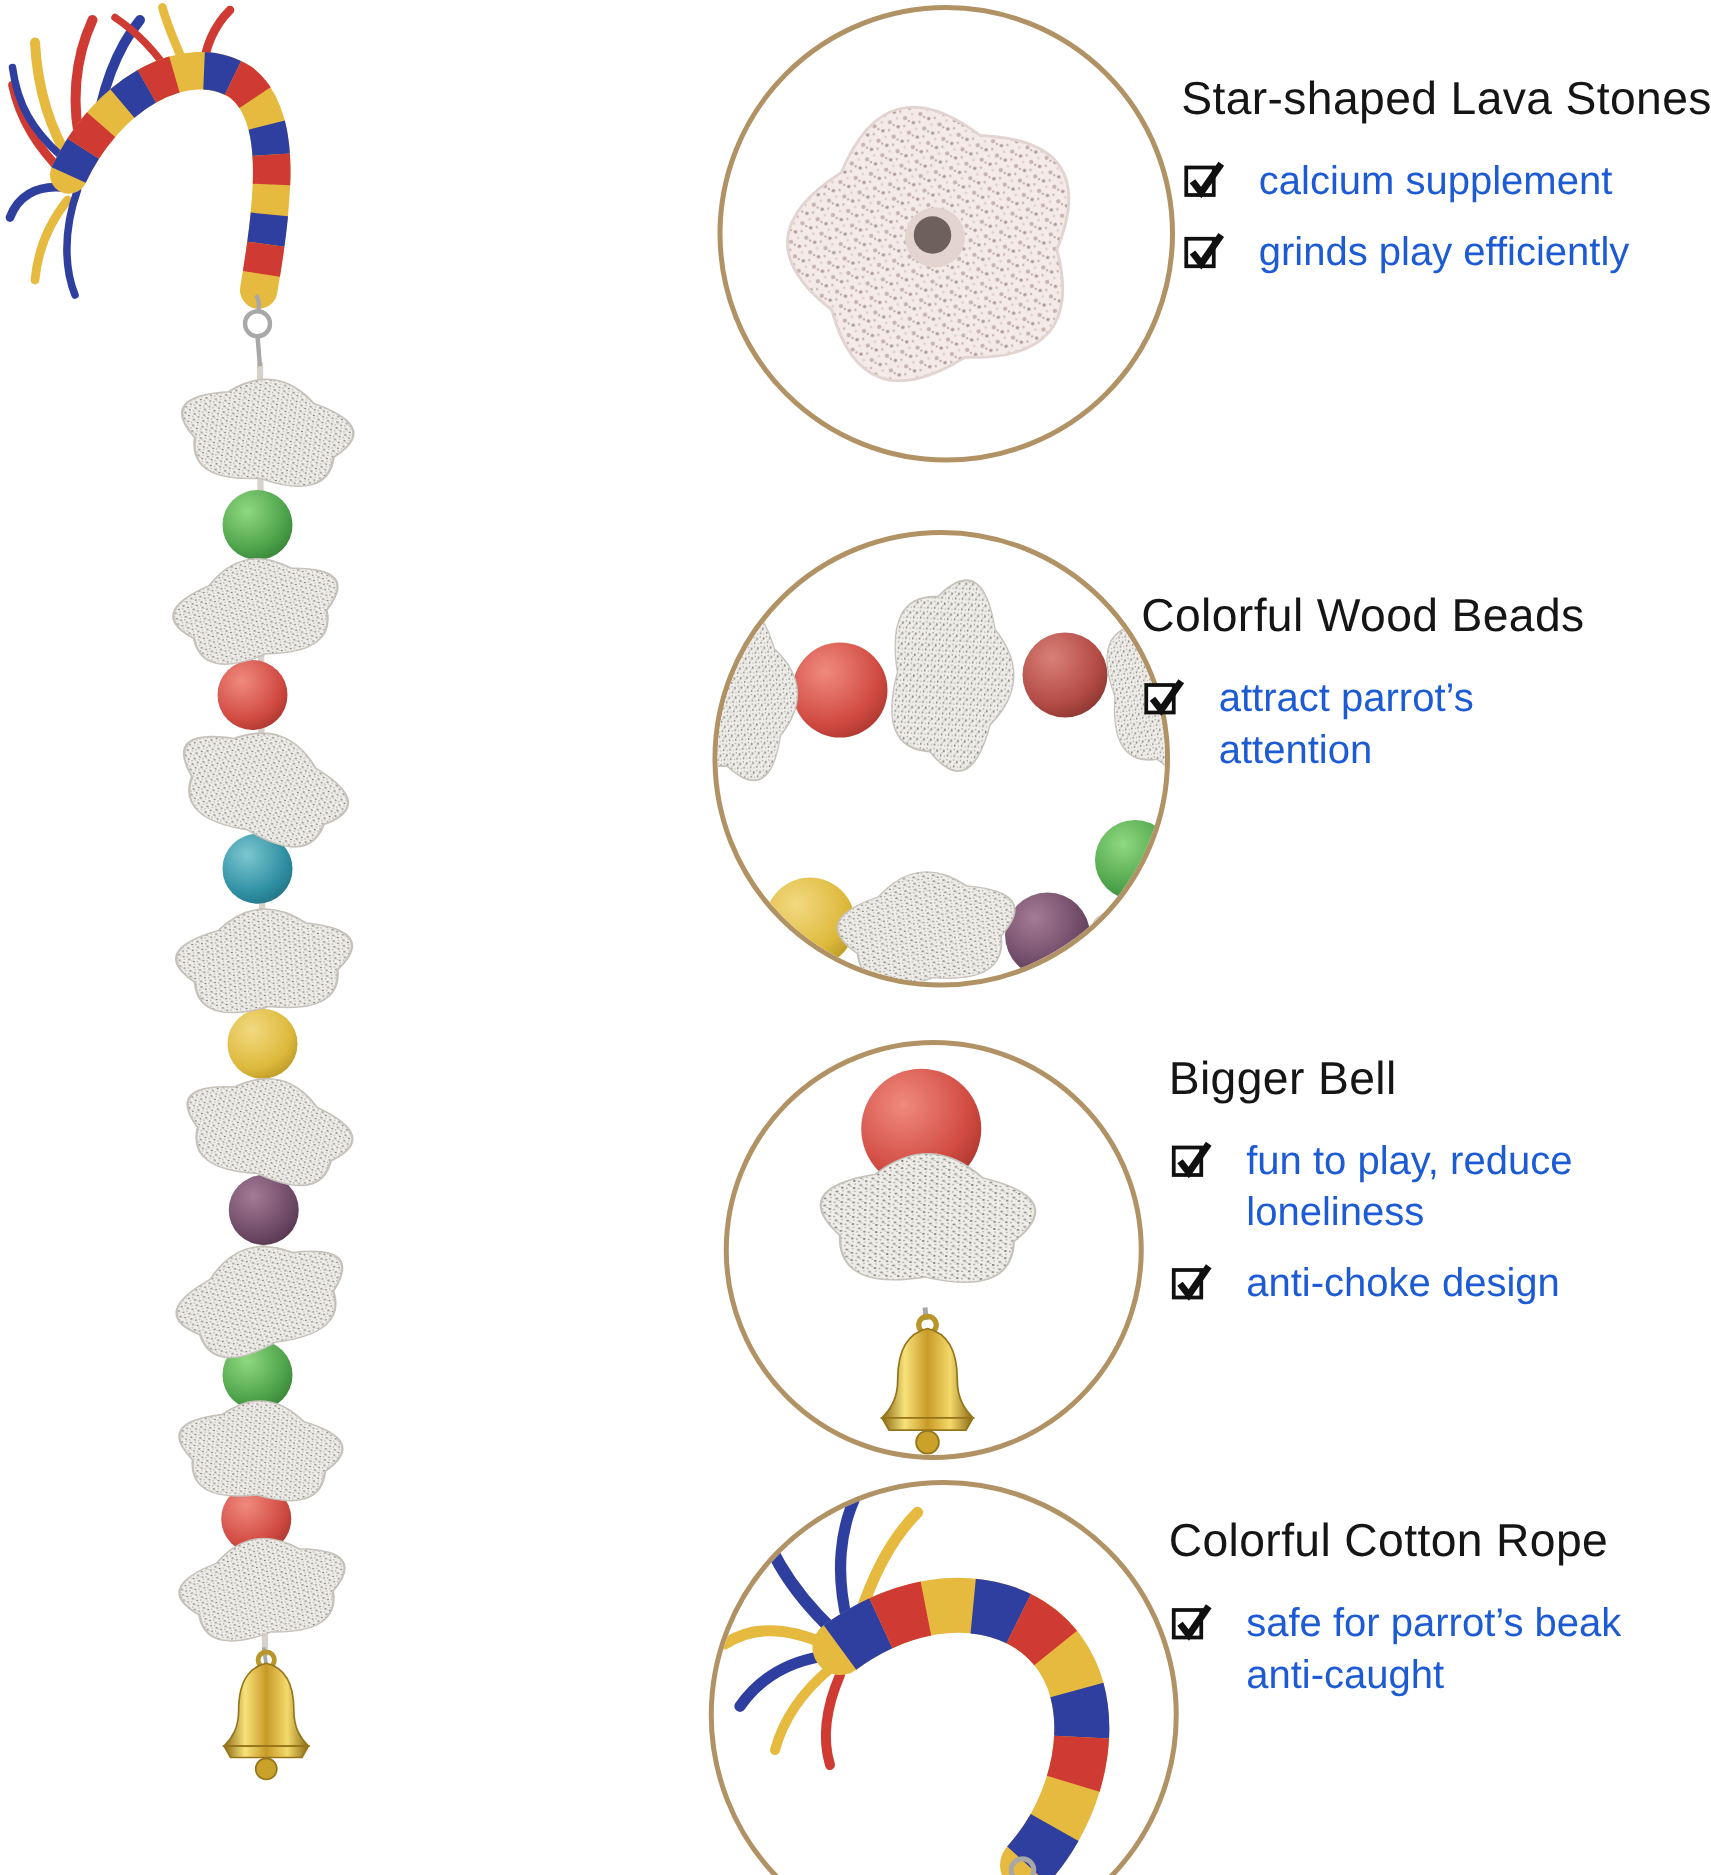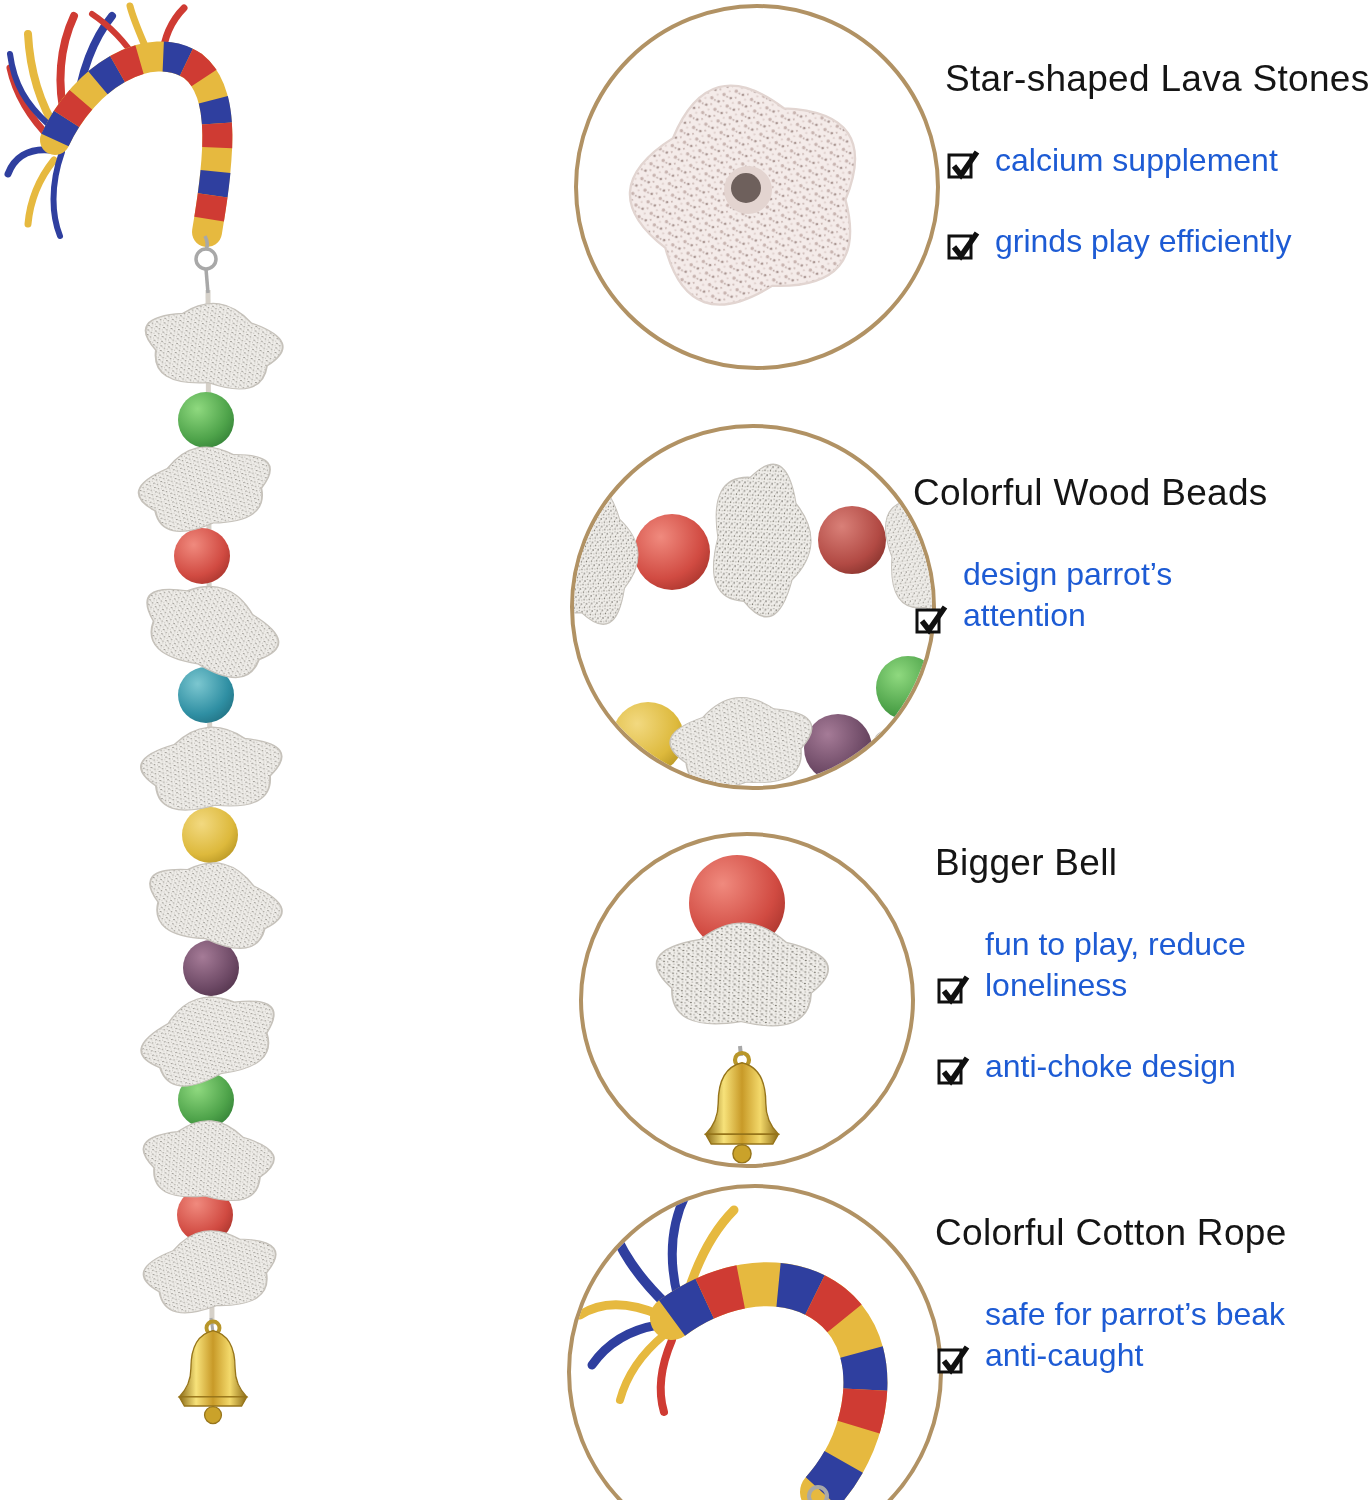--- a/index.html
+++ b/index.html
@@ -1,21 +1,21 @@
 <!DOCTYPE html>
 <html><head>
 <meta charset="utf-8">
 <style>
   html,body{margin:0;padding:0;background:#fff;}
   .canvas{position:relative;width:1369px;height:1500px;background:#fff;overflow:hidden;
           font-family:"Liberation Sans",sans-serif;padding-left:17px;}
   .art{position:absolute;left:0;top:0;width:1369px;height:1500px;}
   .feature{position:absolute;}
   .feature h2{font-size:37px;font-weight:400;color:#151515;margin:0 0 24px;letter-spacing:.3px;}
-  .feat-item{display:flex;gap:14px;margin-bottom:16px;align-items:flex-end;margin-top:40px;}
+  .feat-item{display:flex;gap:26px;margin-bottom:16px;align-items:flex-start;}
   .cb{flex:0 0 auto;}
   .cb svg{width:36px;height:36px;display:block;}
   .feat-text{font-size:32px;color:#1d5bd4;line-height:1.28;}
 </style>
 </head>
 <body>
 
 <div class="canvas">
 
   <svg class="art" viewBox="0 0 1369 1500" aria-hidden="true">
@@ -218,21 +218,21 @@
 
   <div class="feature" style="left:913px;top:472px;">
     <h2>Colorful Wood Beads</h2>
     <div class="feat-item">
       <span class="cb">
           <svg viewBox="0 0 36 36">
             <rect x="4" y="10" width="22" height="22" fill="#fff" stroke="#101010" stroke-width="3"></rect>
             <path d="M9 21 L16 30 L32 7" fill="none" stroke="#101010" stroke-width="5.5"></path>
           </svg>
         </span>
-      <span class="feat-text" style="max-width:280px">design parrot’s attention</span>
+      <span class="feat-text" style="max-width:280px">attract parrot’s attention</span>
     </div>
   </div>
 
   <div class="feature" style="left:935px;top:1212px;">
     <h2>Colorful Cotton Rope</h2>
     <div class="feat-item">
       <span class="cb">
           <svg viewBox="0 0 36 36">
             <rect x="4" y="10" width="22" height="22" fill="#fff" stroke="#101010" stroke-width="3"></rect>
             <path d="M9 21 L16 30 L32 7" fill="none" stroke="#101010" stroke-width="5.5"></path>

